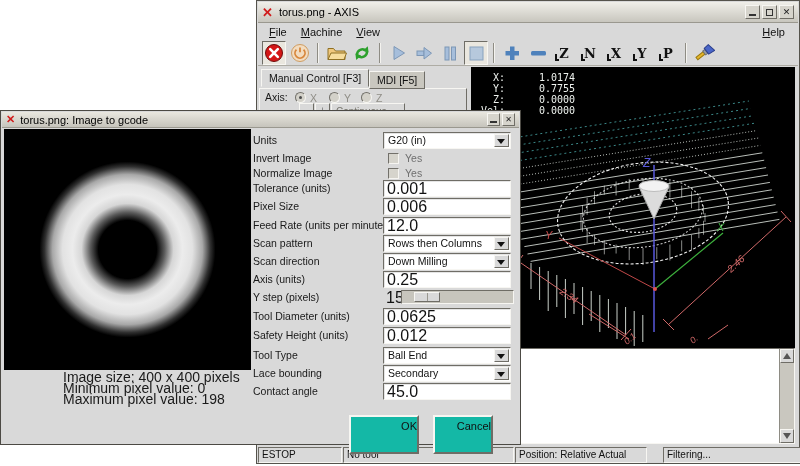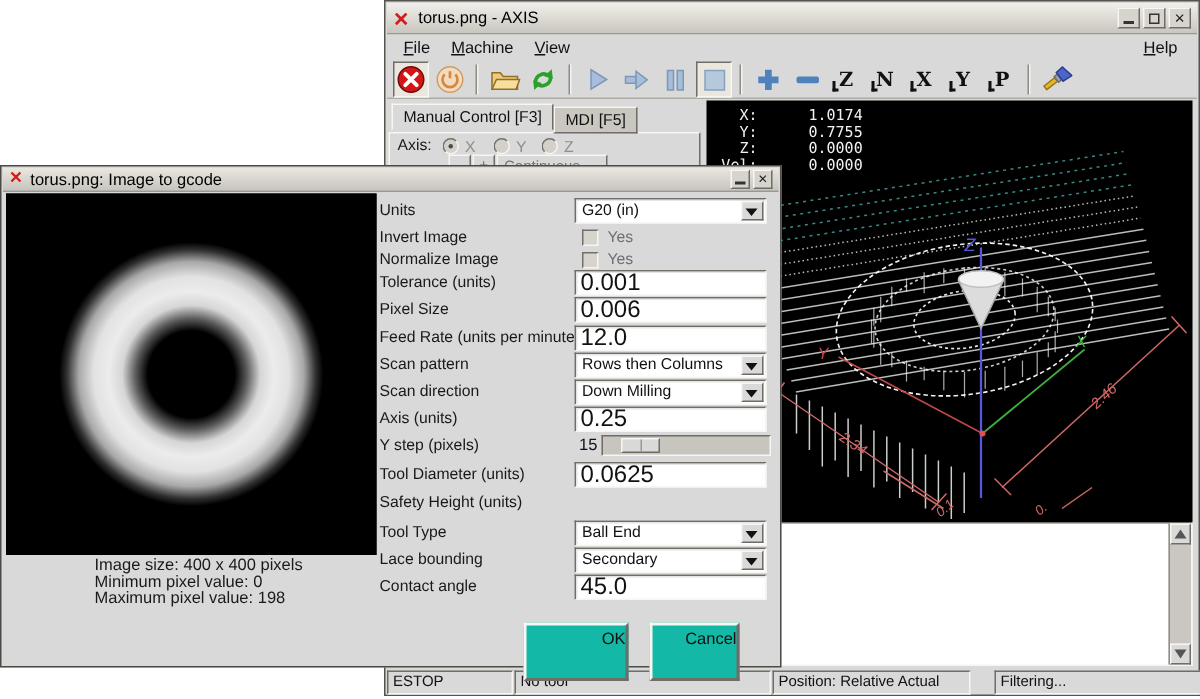--- a/index.html
+++ b/index.html
@@ -86,37 +86,37 @@
 #dialog{position:absolute;left:0;top:110px;width:521px;height:335px;background:#d9d9d9;
   border:1px solid #4c4a44;z-index:10}
 #dialog .titlebar{height:16px;background:linear-gradient(#e9e7df,#c6c4bc)}
 #dialog .app-icon{font-size:11px;line-height:11px;margin-right:5px}
 #dialog .title-text{font-size:11px}
 #dialog .win-btn{width:13px;height:13px;font-size:8px;line-height:11px}
 #torus-image{position:absolute;left:3px;top:18px;width:247px;height:241px;background:
   radial-gradient(circle at 50% 50%,
    #000 0 29px,#5a5a5a 37px,#d6d6d6 46px,#ececec 55px,#e2e2e2 65px,
    #a8a8a8 75px,#303030 83px,#000 88px) #000}
-.img-info{position:absolute;left:62px;top:261px;font-size:11px;line-height:11px;color:#1a1a1a}
+.img-info{position:absolute;left:62px;top:261px;font-size:14px;line-height:11px;color:#1a1a1a}
 .flabel{position:absolute;left:252px;height:17px;line-height:17px;font-size:10.5px;color:#191919;white-space:nowrap}
 .fctl{position:absolute;left:382px;width:128px;height:17px}
 .entry{background:#fff;border:1px solid;border-color:#6f6d66 #f7f6f2 #f7f6f2 #6f6d66;
   box-shadow:inset 1px 1px 0 rgba(0,0,0,.10);font-size:16px;padding:0 3px;
   font-family:"Liberation Sans",sans-serif;color:#111}
 .select{background:#fff;border:1px solid;border-color:#6f6d66 #f7f6f2 #f7f6f2 #6f6d66;
   box-shadow:inset 1px 1px 0 rgba(0,0,0,.10)}
 .sel-text{position:absolute;left:4px;top:1px;font-size:10.5px;color:#111;white-space:nowrap}
 .sel-btn{position:absolute;right:1px;top:1px;width:15px;height:13px;background:#d9d9d9;
   border:1px solid;border-color:#f7f6f2 #6f6d66 #6f6d66 #f7f6f2}
 .sel-arrow{position:absolute;right:3px;top:4px;width:0;height:0;
   border-left:4px solid transparent;border-right:4px solid transparent;border-top:5px solid #111}
 .checkbox{position:absolute;left:387px;width:11px;height:11px;background:#d6d4cc;
   border:1px solid;border-color:#72706a #f6f5f1 #f6f5f1 #72706a}
 .chklabel{position:absolute;left:404px;height:17px;line-height:17px;font-size:10.5px;color:#6f6f6f}
-.slider-value{position:absolute;left:385px;height:17px;line-height:17px;font-size:11px;color:#111}
+.slider-value{position:absolute;left:385px;height:17px;line-height:17px;font-size:16px;color:#111}
 .slider-trough{position:absolute;left:400px;width:113px;height:14px;background:#c7c5bd;
   border:1px solid;border-color:#6f6d66 #f7f6f2 #f7f6f2 #6f6d66}
 .slider-handle{position:absolute;left:12px;top:1px;width:26px;height:10px;background:#d9d9d9;
   border:1px solid;border-color:#f7f6f2 #6f6d66 #6f6d66 #f7f6f2}
 .slider-handle::after{content:"";position:absolute;left:12px;top:0;bottom:0;width:1px;background:#9a988f}
 .dlg-btn{position:absolute;top:304px;width:70px;height:39px;background:#14b8a6;text-align:right;
   line-height:18px;font-size:11px;color:#111;
   border:2px solid;border-color:#f7f6f2 #6f6d66 #6f6d66 #f7f6f2}
 </style>
 </head>
@@ -462,20 +462,21 @@
     <span class="flabel" style="top:178px">Y step (pixels)</span>
     <span class="slider-value" style="top:178px">15</span>
     <div class="slider-trough" style="top:179px">
       <div class="slider-handle"></div>
     </div>
 
     <span class="flabel" style="top:197px">Tool Diameter (units)</span>
     <input class="fctl entry" style="top: 197px;" value="0.0625">
 
     <span class="flabel" style="top:216px">Safety Height (units)</span>
+    <input class="fctl entry" style="top: 216px;" value="0.012">
 
     <span class="flabel" style="top:236px">Tool Type</span>
     <div class="fctl select" style="top:236px">
       <span class="sel-text">Ball End</span>
       <span class="sel-btn">
           <span class="sel-arrow"></span>
         </span>
     </div>
 
     <span class="flabel" style="top:254px">Lace bounding</span>

